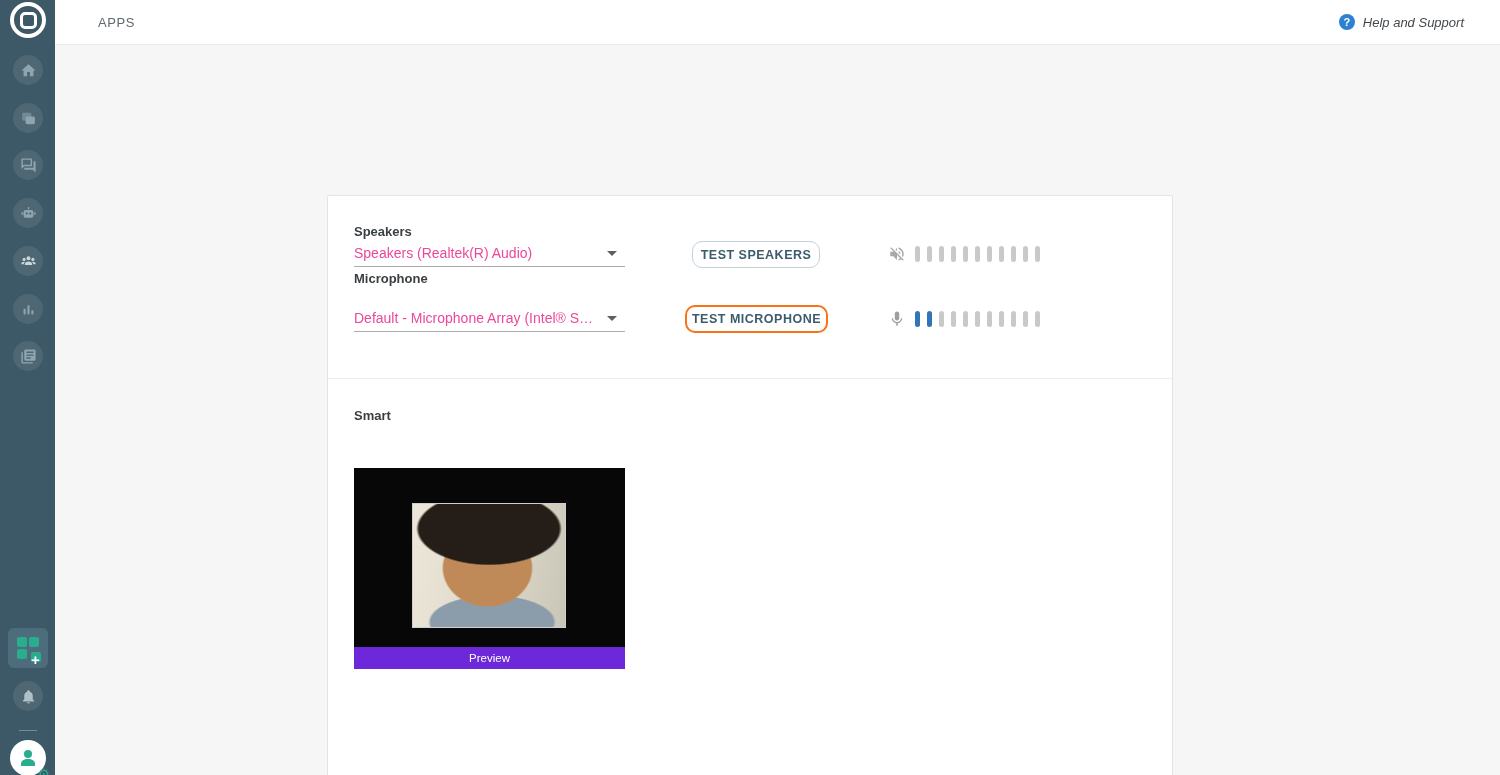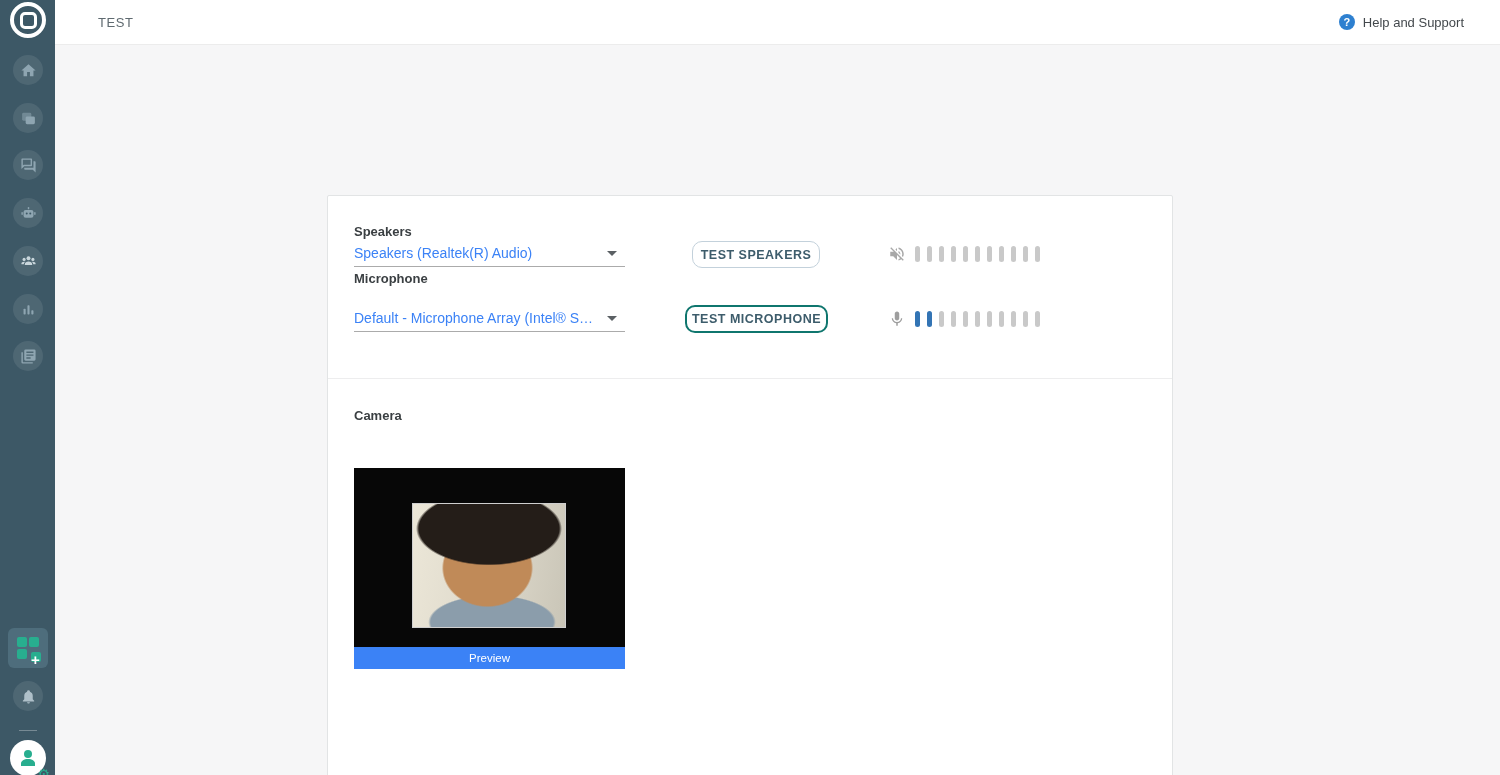--- a/index.html
+++ b/index.html
@@ -30,59 +30,59 @@
   .avatar svg { width:24px; height:24px; fill:#28AE8F; }
   .avatar-gear { position:absolute; right:-4px; bottom:-5px; color:#28AE8F; font-size:14px; line-height:1; }
 
   
   .topbar { position:absolute; left:55px; top:0; right:0; height:45px; background:#fff;
     border-bottom:1px solid #ECECEC; display:flex; align-items:center; z-index:4; }
   .topbar-title { margin-left:43px; font-size:13px; letter-spacing:0.6px; color:#5F6A70; }
   .topbar-right { margin-left:auto; margin-right:36px; display:flex; align-items:center; gap:8px; }
   .help-icon { width:16px; height:16px; border-radius:50%; background:#2E80D0; color:#fff;
     font-size:11px; font-weight:700; display:flex; align-items:center; justify-content:center; }
-  .help-label { font-size:13px; color:#43484C; }
+  .help-label { font-size:13px; color:#43484C;font-style:italic; }
 
   
   .main { position:absolute; left:55px; top:45px; right:0; bottom:0; background:#F6F6F7; }
   .page-title { position:absolute; left:286px; top:148px; font-size:22px; color:#3E4347; font-weight:400; }
 
   .card { position:absolute; left:272px; top:150px; width:846px; height:646px;
     background:#fff; border:1px solid #E2E4E5; border-radius:2px; }
   .card-divider { position:absolute; left:0; top:182px; width:100%; height:1px; background:#EDEDEE; }
 
   .field-label { position:absolute; font-size:13px; font-weight:700; color:#3A3F42; }
   .select { position:absolute; width:271px; height:27px; border-bottom:1px solid #ABABAB;
     display:flex; align-items:center; cursor:pointer; }
-  .select-value { font-size:14px; color:#3b82f6; white-space:nowrap; overflow:hidden;
+  .select-value { font-size:14px; color:#ec4899; white-space:nowrap; overflow:hidden;
     text-overflow:ellipsis; flex:1; padding-right:6px; }
   .caret { width:0; height:0; border-left:5px solid transparent; border-right:5px solid transparent;
     border-top:5px solid #5B6064; margin-right:8px; flex:none; }
 
   .btn { position:absolute; background:#fff; border-radius:10px; font-size:12.5px; font-weight:600;
     letter-spacing:0.5px; color:#3D5C6B; display:flex; align-items:center; justify-content:center;
     cursor:pointer; font-family:"Liberation Sans", sans-serif; }
   .btn-speakers { border:1px solid #C3D1DB; }
-  .btn-mic { border:2px solid #0f766e;text-align:right; }
+  .btn-mic { border:2px solid #f97316;text-align:right; }
 
   .meter { position:absolute; display:flex; align-items:center; height:24px; }
   .meter-icon { width:18px; height:18px; margin-right:9px; flex:none; }
   .meter-icon svg { width:100%; height:100%; fill:#A8A8A8; }
   .meter-bar { width:5px; height:16px; border-radius:2.5px; background:#C9C9C9; margin-right:7px; }
   .meter-bar.active { background:#3374B4; }
 
   .preview { position:absolute; left:26px; top:272px; width:271px; height:201px; background:#070707; }
   .preview-photo { position:absolute; left:58px; top:35px; width:154px; height:125px;
     border:1px solid #CFCFCF;
     background:
       radial-gradient(ellipse 48% 30% at 50% 20%, #241d18 96%, rgba(0,0,0,0) 100%),
       radial-gradient(ellipse 30% 32% at 49% 52%, #C08A58 96%, rgba(0,0,0,0) 100%),
       radial-gradient(ellipse 42% 22% at 52% 96%, #8B9DAB 96%, rgba(0,0,0,0) 100%),
       linear-gradient(100deg, #ECE7D8 0%, #DDD8CA 55%, #C9C5B7 100%); }
-  .preview-caption { position:absolute; left:0; bottom:0; width:100%; height:22px; background:#3b82f6;
+  .preview-caption { position:absolute; left:0; bottom:0; width:100%; height:22px; background:#6d28d9;
     color:#fff; font-size:11.5px; display:flex; align-items:center; justify-content:center;margin-top:24px; }
 </style>
 </head>
 <body>
 
 <div class="sidebar">
   <div class="logo">
     <div class="logo-mid">
         <div class="logo-dot"></div>
       </div>
@@ -157,21 +157,21 @@
   <div class="avatar">
     <svg viewBox="0 0 24 24">
         <circle cx="12" cy="8" r="4"></circle>
         <path d="M12 13c-4 0-7 2-7 4.5V20h14v-2.5c0-2.5-3-4.5-7-4.5z"></path>
       </svg>
     <span class="avatar-gear">⚙</span>
   </div>
 </div>
 
 <div class="topbar">
-  <span class="topbar-title">TEST</span>
+  <span class="topbar-title">APPS</span>
   <div class="topbar-right">
     <span class="help-icon">?</span>
     <span class="help-label">Help and Support</span>
   </div>
 </div>
 
 <div class="main">
   <div class="page-title">Audio &amp; video settings</div>
 
   <div class="card">
@@ -225,21 +225,21 @@
           <span class="meter-bar"></span>
           <span class="meter-bar"></span>
           <span class="meter-bar"></span>
           <span class="meter-bar"></span>
           <span class="meter-bar"></span>
         </span>
     </div>
 
     <div class="card-divider"></div>
 
-    <div class="field-label" style="left:26px; top:212px">Camera</div>
+    <div class="field-label" style="left:26px; top:212px">Smart</div>
 
     <div class="preview">
       <div class="preview-photo"></div>
       <div class="preview-caption">Preview</div>
     </div>
 
   </div>
 </div>
 
 </body></html>

